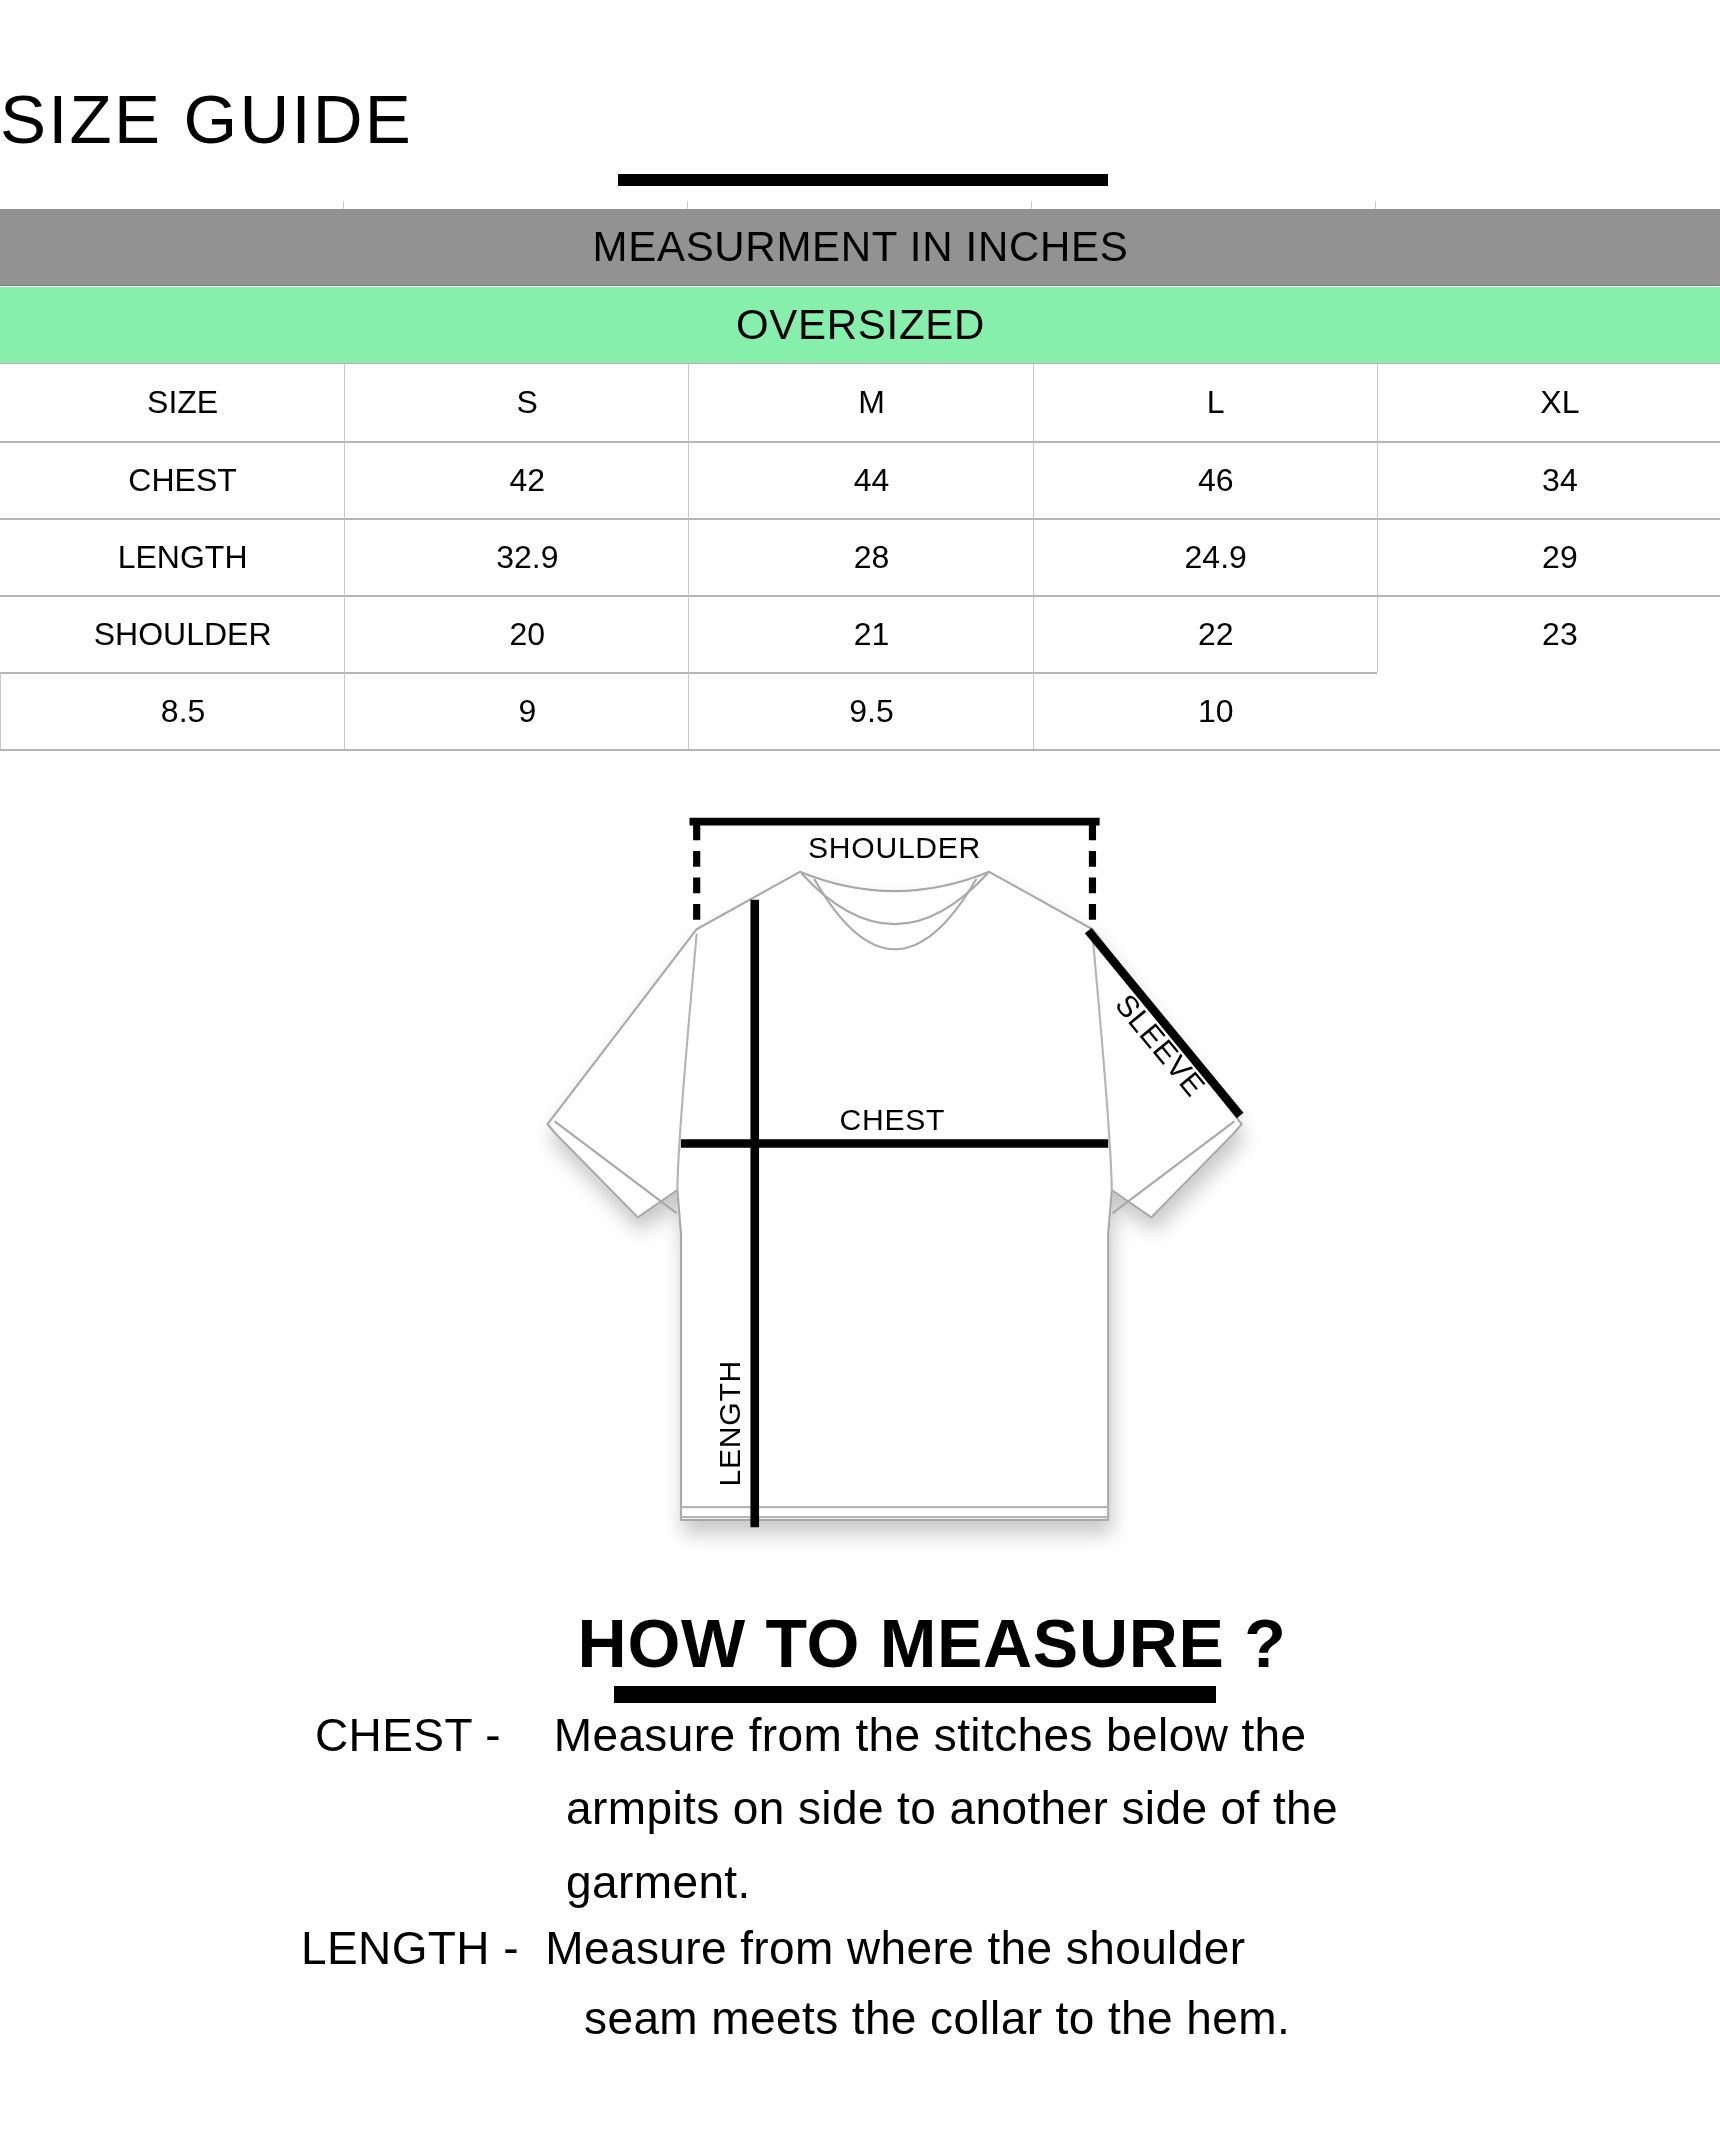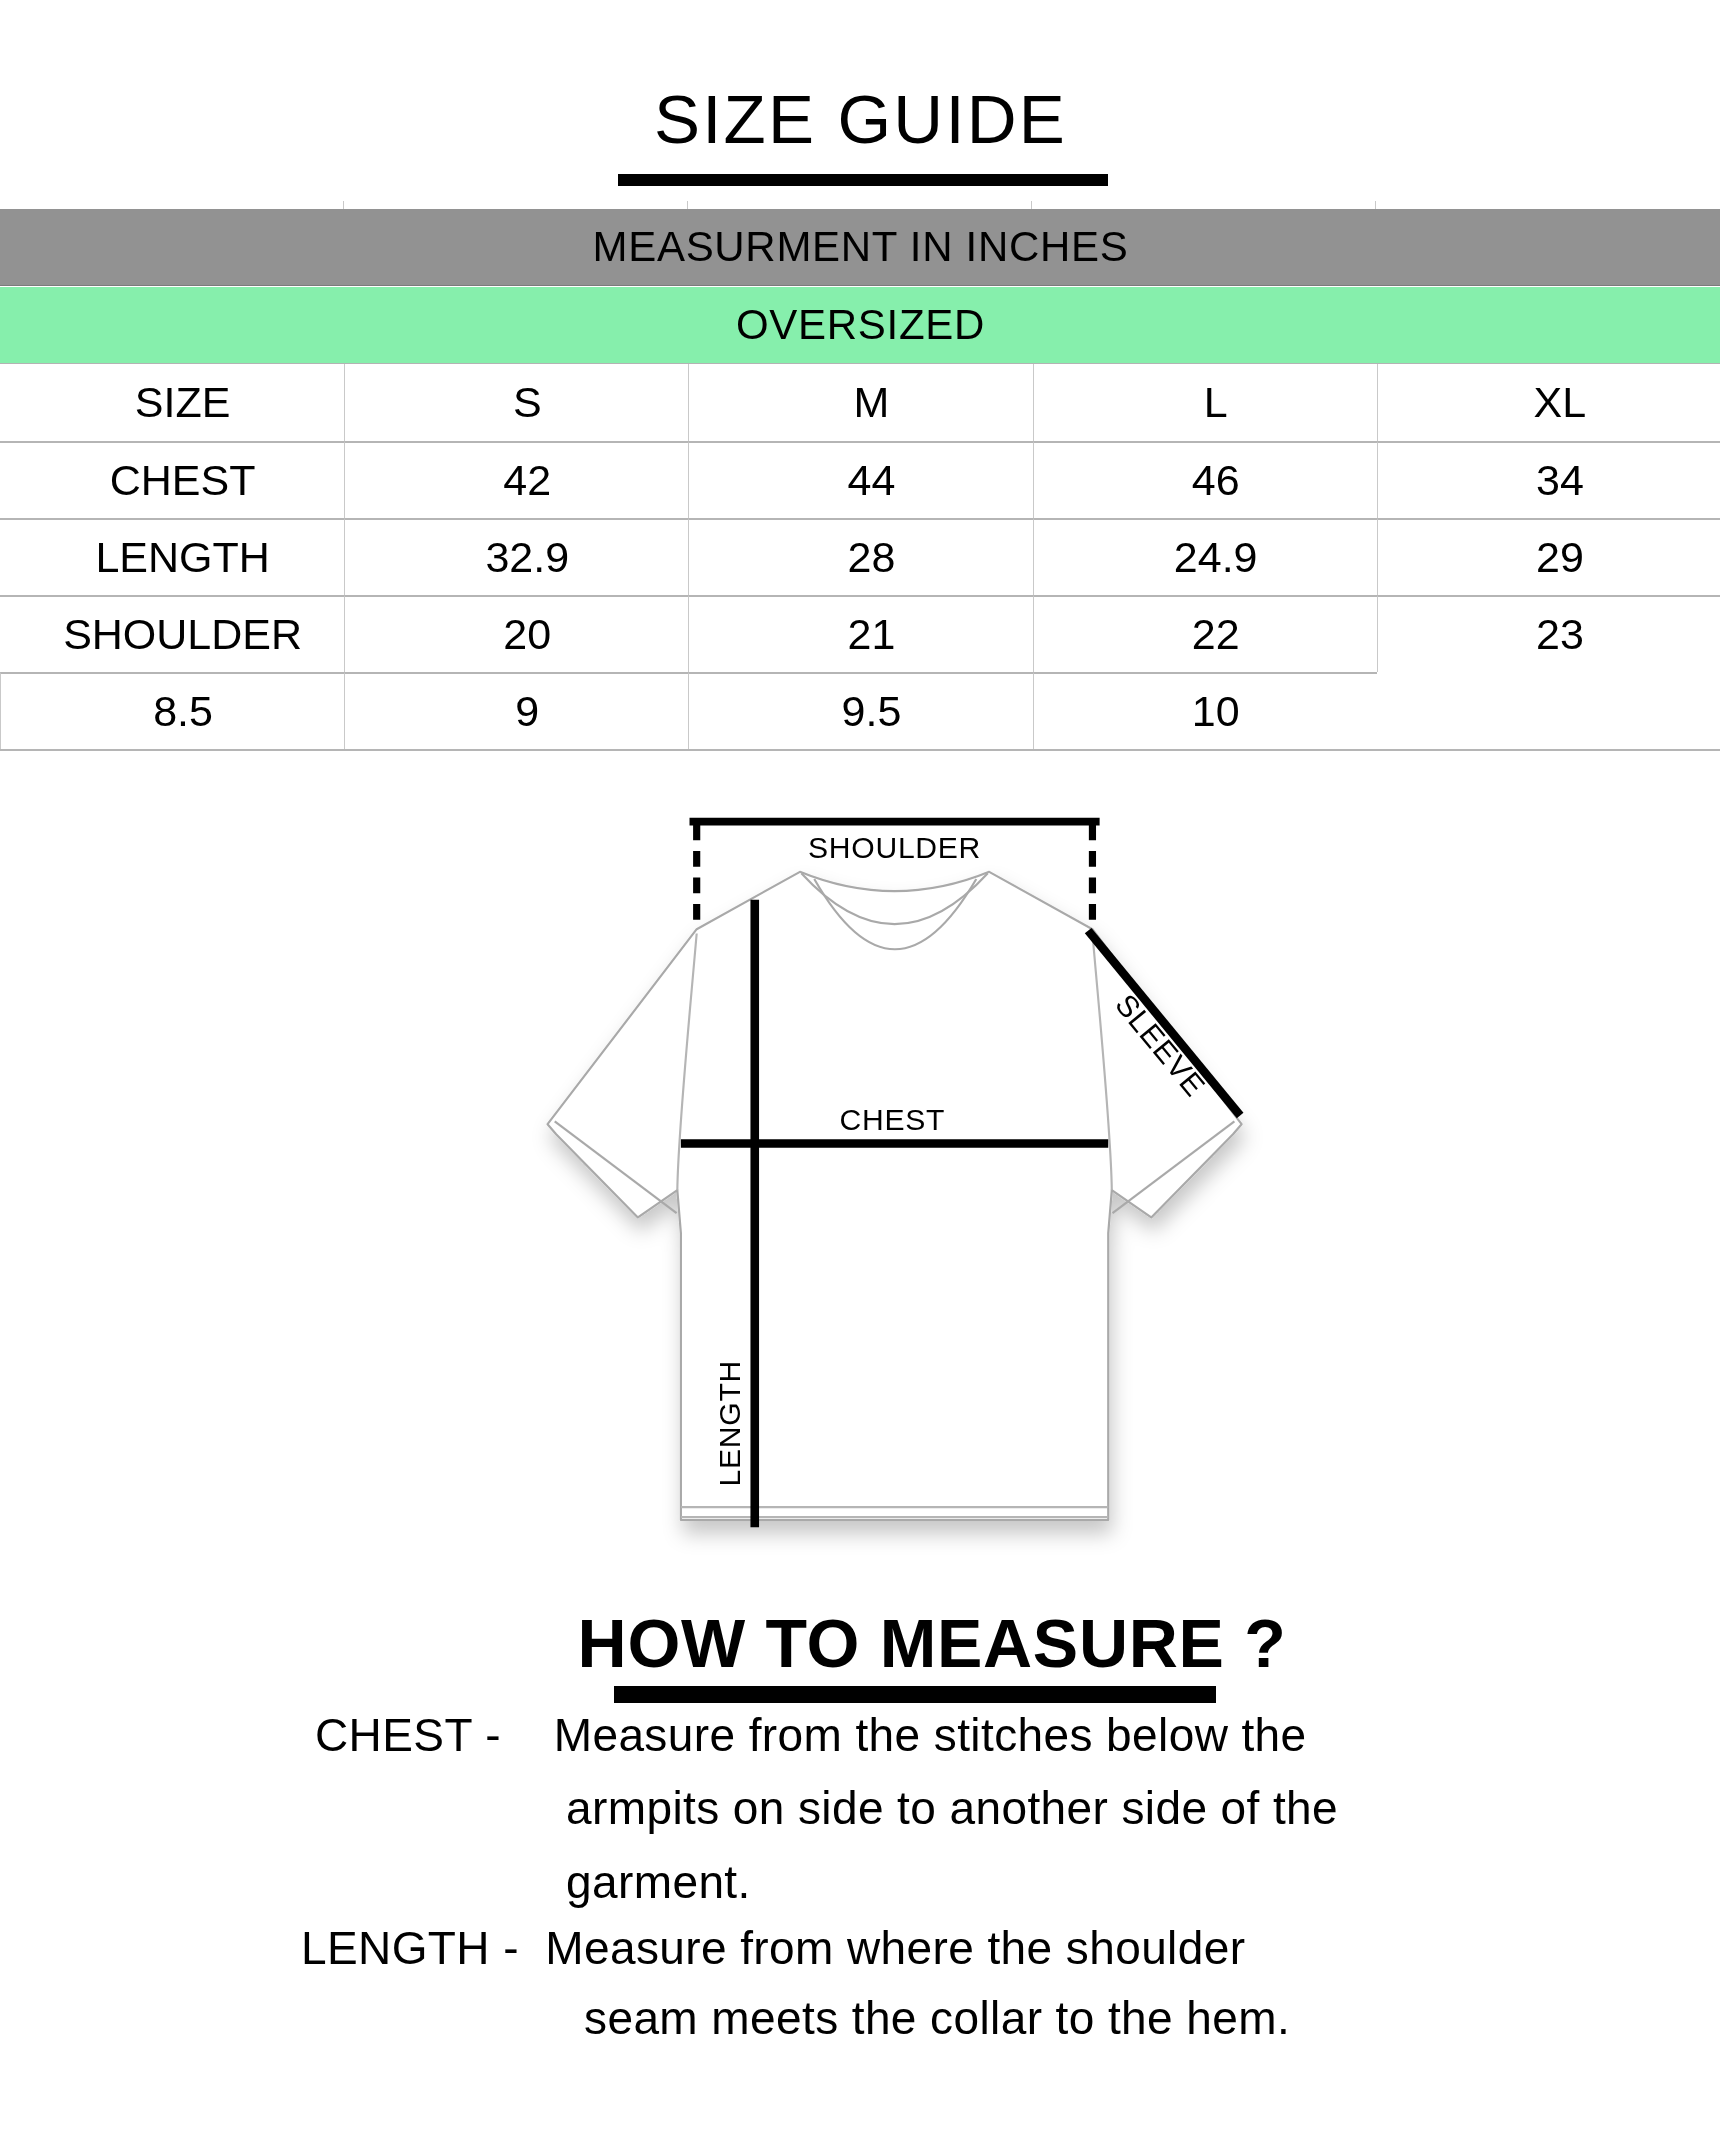--- a/index.html
+++ b/index.html
@@ -8,21 +8,21 @@
     width:1721px;
     height:2151px;
     background:#ffffff;
     font-family:"Liberation Sans", sans-serif;
     color:#000;
     overflow:hidden;
   }
   
   .title{
     position:absolute; left:0; top:80px; width:1721px;
-    text-align:center;
+    text-align:left;
     font-size:69px; font-weight:400; letter-spacing:2.2px;
   }
   .title-underline{
     position:absolute; left:618px; top:174px; width:490px; height:12.2px;
     background:#000;
   }
   
   .bar{
     position:absolute; left:0; width:1721px; height:76px;
     display:flex; align-items:center; justify-content:center;
@@ -36,21 +36,21 @@
   
   .size-table{
     position:absolute; left:0; top:364px; width:1721px;
     display:grid;
     grid-template-columns:repeat(5, 1fr);
     grid-auto-rows:77px;
     border-bottom:2.2px solid #b5b5b5;
   }
   .size-table .cell{
     display:flex; align-items:center; justify-content:center;
-    font-size:43px;
+    font-size:32px;
     border-top:2.2px solid #b5b5b5;
     border-left:1.4px solid #c9c9c9;
     background:#fff;
     padding-left:21px;
   }
   .size-table .cell.r0{ border-top:none; }
   .size-table .cell.c0{ border-left:none; }
   
   .shirt-wrap{
     position:absolute; left:516px; top:803px; width:760px; height:803px;

